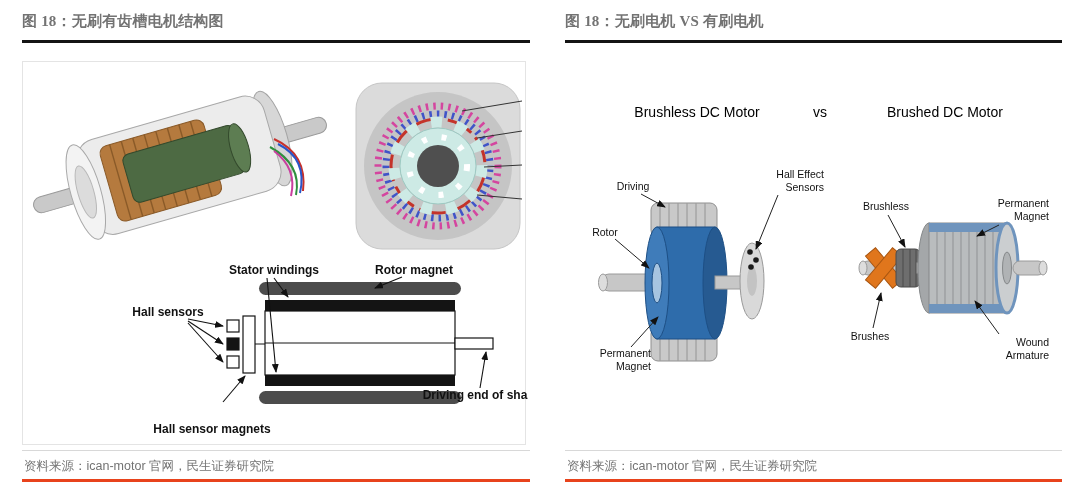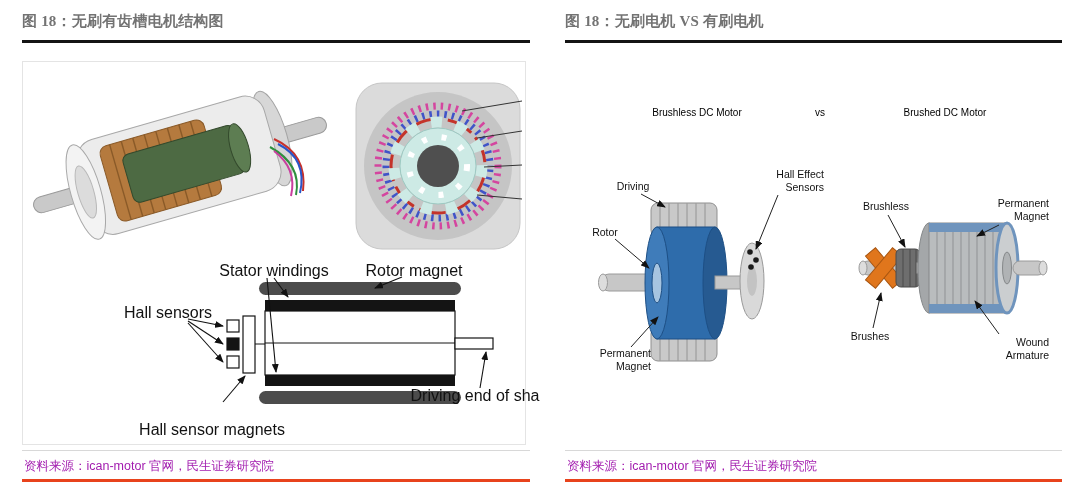--- a/index.html
+++ b/index.html
@@ -8,27 +8,27 @@
   .page{position:relative;width:1080px;height:482px;background:#ffffff;overflow:hidden;}
   .panel{position:absolute;top:0;height:482px;}
   .panel-left{left:22px;width:508px;}
   .panel-right{left:565px;width:497px;}
   .fig-title{padding-top:12px;font-size:15px;line-height:18px;font-weight:bold;color:#737373;letter-spacing:0.2px;font-family:Liberation Serif, serif;}
   .title-rule{margin-top:10px;height:3px;background:#141414;}
   .fig-body{position:relative;height:407px;background:#ffffff;}
   .fig-frame{position:absolute;left:0;right:4px;top:18px;height:384px;border:1px solid #e4e4e4;}
   .canvas{position:absolute;left:0;top:12px;width:100%;height:390px;}
   .canvas svg{position:absolute;left:0;top:0;}
-  .lbl{position:absolute;transform:translate(-50%,-50%);font-size:16px;font-weight:normal;color:#111;white-space:nowrap;line-height:1.15;text-align:center;}
+  .lbl{position:absolute;transform:translate(-50%,-50%);font-size:12px;font-weight:bold;color:#111;white-space:nowrap;line-height:1.15;text-align:center;}
   .lbl2{position:absolute;transform:translate(-50%,-50%);font-size:10.5px;color:#111;white-space:nowrap;line-height:1.2;text-align:right;}
   .w64{white-space:normal;width:68px;}
-  .motor-title{position:absolute;transform:translate(-50%,-50%);font-size:10px;color:#000;white-space:nowrap;}
+  .motor-title{position:absolute;transform:translate(-50%,-50%);font-size:14px;color:#000;white-space:nowrap;}
   .vs-bold{font-weight:normal;}
   .src-rule{height:1px;background:#d8d8d8;}
-  .src-text{padding:7px 0 5px 2px;font-size:12.5px;line-height:16px;color:#a21caf;}
+  .src-text{padding:7px 0 5px 2px;font-size:12.5px;line-height:16px;color:#737373;}
   .accent-rule{height:3px;background:#e8431c;}
 </style>
 </head>
 <body>
 
 <div class="page">
 
   <section class="panel panel-left">
     <h2 class="fig-title">图 18：无刷有齿槽电机结构图</h2>
     <div class="title-rule"></div>

